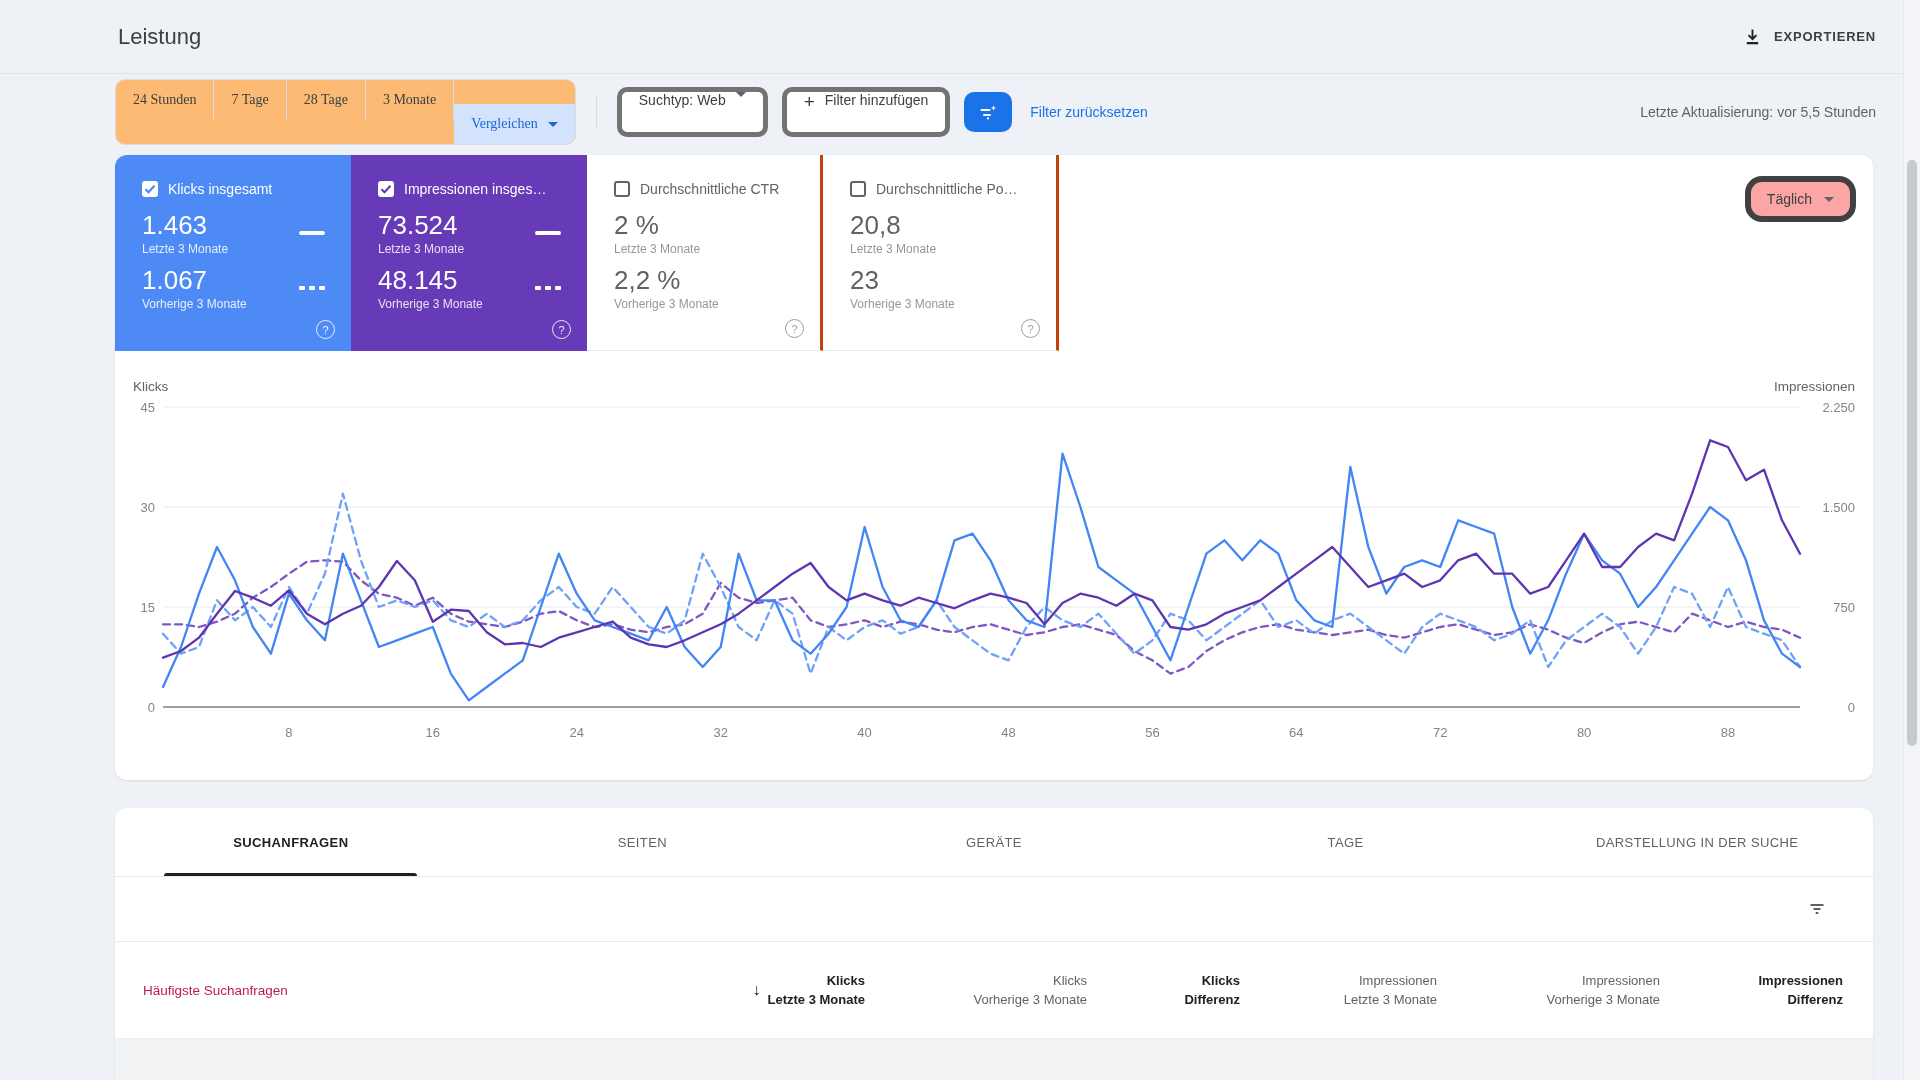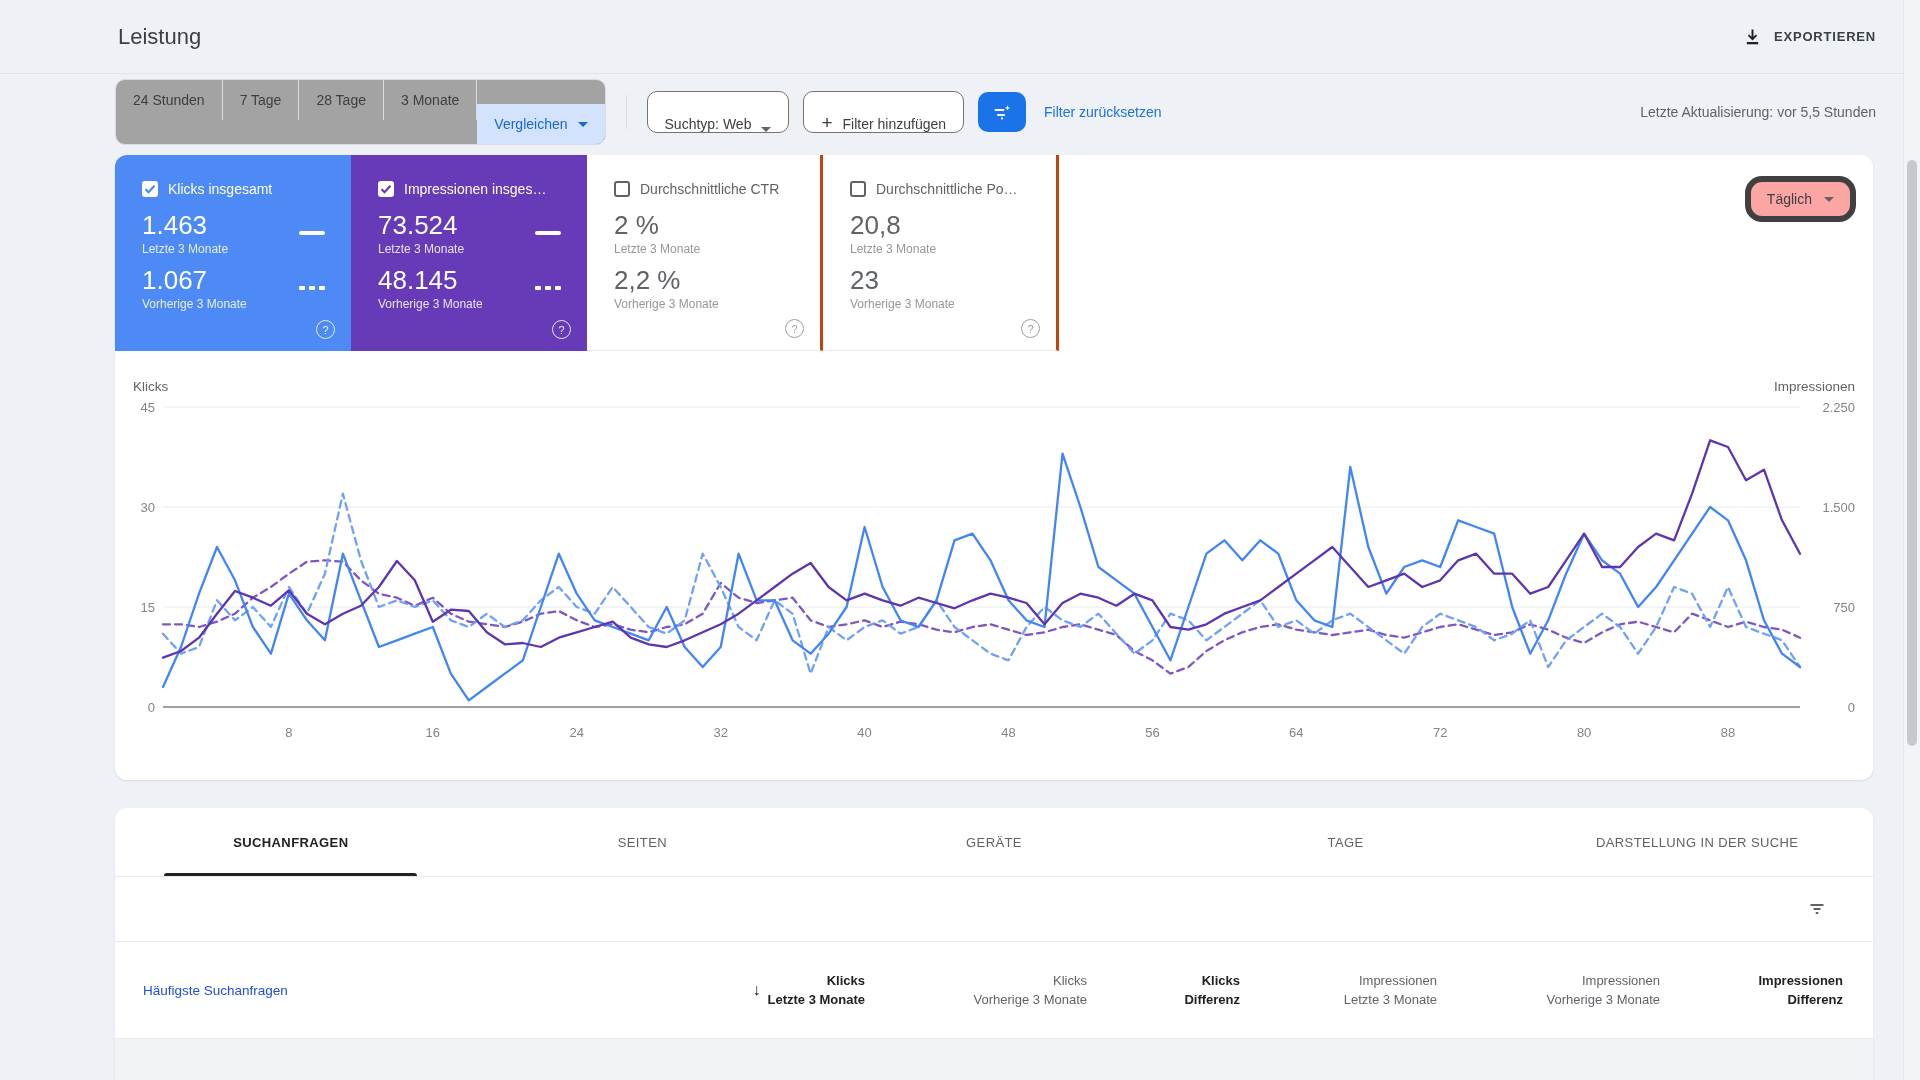--- a/index.html
+++ b/index.html
@@ -17,30 +17,30 @@
     border-bottom:1px solid #dfe3e8;
   }
   .page-title{font-size:22px;color:#3c4043;font-weight:400;}
   .export-btn{display:flex;align-items:center;gap:12px;cursor:pointer;
     font-size:13px;font-weight:bold;letter-spacing:.8px;color:#3c4043;}
   
   .filterbar{
     display:flex;align-items:center;gap:14px;
     padding:17px 44px 0 115px;height:42px;
   }
-  .seg-group{display:flex;border:1px solid #dadce0;border-radius:10px;overflow:hidden;background:#a3a3a3;}
+  .seg-group{display:flex;border:1px solid #dadce0;border-radius:10px;overflow:hidden;background:#fdba74;font-family:Liberation Serif, serif;}
   .seg{padding:0 17px;height:40px;display:flex;align-items:center;font-size:14px;color:#3c4043;
     border-right:1px solid #dadce0;cursor:pointer;white-space:nowrap;}
   .seg:last-child{border-right:none;margin-top:24px;}
   .seg.active{background:#d3e3fd;color:#1967d2;font-weight:500;gap:10px;}
   .caret{width:0;height:0;border-left:5px solid transparent;border-right:5px solid transparent;
     border-top:5px solid currentColor;display:inline-block;}
   .vdivider{width:1px;height:34px;background:#dadce0;margin:0 6px;}
-  .btn-outline{display:flex;align-items:flex-end;gap:10px;height:40px;padding:0 17px;background:#fff;
-    border:1px solid #737373;border-radius:10px;font-size:14px;color:#3c4043;cursor:pointer;white-space:nowrap;}
+  .btn-outline{display:flex;align-items:flex-start;gap:10px;height:40px;padding:0 17px;background:#fff;
+    border:5px solid #737373;border-radius:10px;font-size:14px;color:#3c4043;cursor:pointer;white-space:nowrap;}
   .plus-glyph{font-size:19px;color:#3c4043;line-height:1;}
   .btn-blue{width:48px;height:40px;border-radius:10px;background:#1a73e8;display:flex;
     align-items:center;justify-content:center;cursor:pointer;}
   .link-blue{color:#1a73e8;font-size:14px;font-weight:500;cursor:pointer;margin-left:4px;white-space:nowrap;}
   .last-updated{margin-left:auto;color:#5f6368;font-size:14px;white-space:nowrap;}
   
   .card{position:absolute;left:115px;width:1758px;background:#fff;border-radius:12px;
     box-shadow:0 1px 2px rgba(60,64,67,.12);}
   .main-card{top:155px;height:625px;}
   
@@ -78,21 +78,21 @@
   .table-card{top:808px;height:340px;overflow:hidden;}
   .tabs{display:flex;height:68px;border-bottom:1px solid #e8eaed;}
   .tab{flex:1;display:flex;align-items:center;justify-content:center;position:relative;
     font-size:13px;font-weight:500;letter-spacing:.4px;color:#5f6368;cursor:pointer;}
   .tab.active{color:#202124;font-weight:700;}
   .tab.active::after{content:"";position:absolute;bottom:0;left:14%;width:72%;height:3px;
     background:#202124;border-radius:3px 3px 0 0;}
   .toolbar{height:64px;border-bottom:1px solid #e8eaed;display:flex;align-items:center;
     justify-content:flex-end;padding-right:46px;}
   .thead{display:flex;align-items:center;height:96px;padding:0 30px 0 28px;border-bottom:1px solid #e8eaed;}
-  .first-col{flex:1;color:#1d4ed8;font-size:13.5px;}
+  .first-col{flex:1;color:#be185d;font-size:13.5px;}
   .tcol{display:flex;align-items:center;justify-content:flex-end;gap:7px;
     font-size:13px;color:#5f6368;box-sizing:border-box;}
   .tcol .lines{text-align:right;line-height:19px;}
   .tcol.bold{color:#202124;font-weight:700;}
   .tcol:nth-child(2){width:225px;}
   .tcol:nth-child(3){width:222px;}
   .tcol:nth-child(4){width:153px;}
   .tcol:nth-child(5){width:197px;}
   .tcol:nth-child(6){width:223px;}
   .tcol:nth-child(7){width:183px;}

